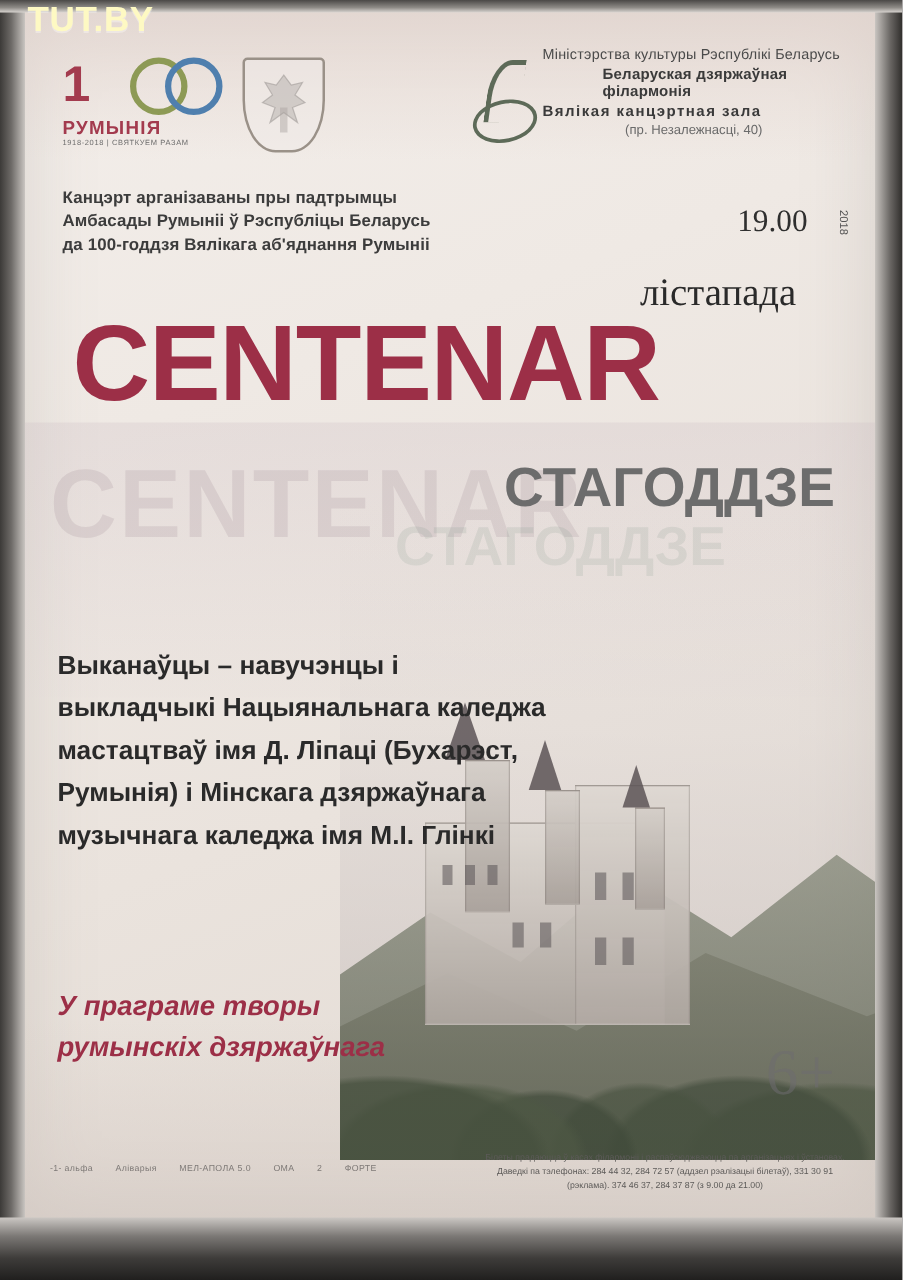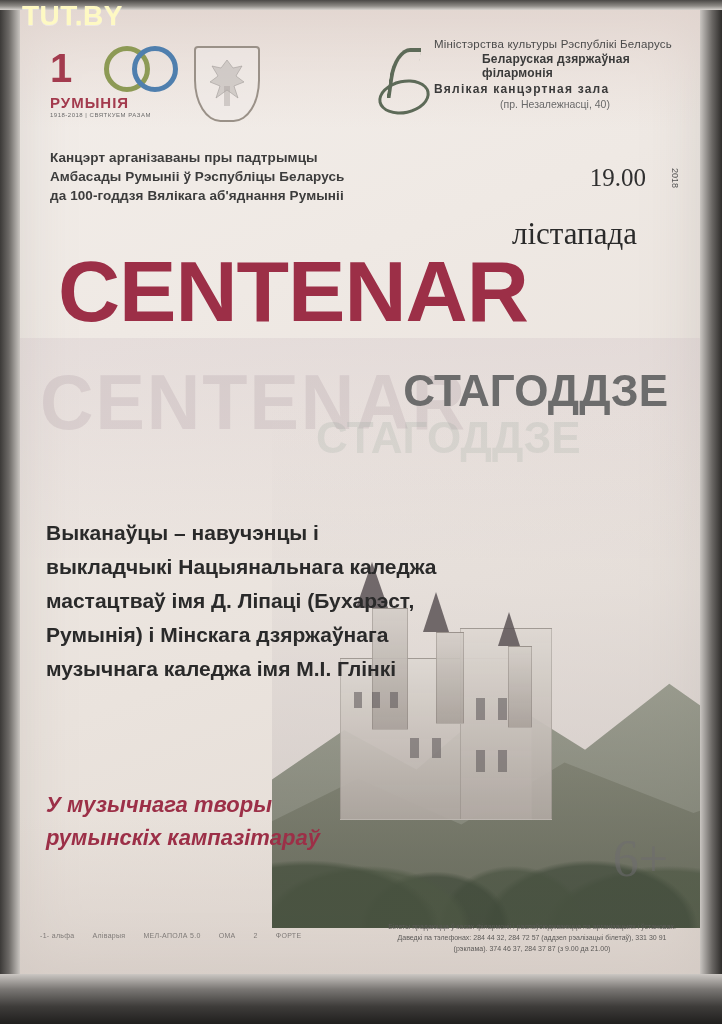--- a/index.html
+++ b/index.html
@@ -391,21 +391,21 @@
       <div class="date-month">лістапада</div>
       <div class="date-time">19.00</div>
       <div class="date-year">2018</div>
     </div>
 
     <div class="title-main">CENTENAR</div>
     <div class="title-sub">СТАГОДДЗЕ</div>
 
     <div class="performers">Выканаўцы – навучэнцы і выкладчыкі Нацыянальнага каледжа мастацтваў імя Д. Ліпаці (Бухарэст, Румынія) і Мінскага дзяржаўнага музычнага каледжа імя М.І. Глінкі</div>
 
-    <div class="programme">У музычнага творы румынскіх кампазітараў</div>
+    <div class="programme">У праграме творы румынскіх дзяржаўнага</div>
 
     <div class="age">6+</div>
 
     <div class="sponsors">
       <span class="sp">-1- альфа</span>
       <span class="sp">Аліварыя</span>
       <span class="sp">МЕЛ-АПОЛА 5.0</span>
       <span class="sp">ОМА</span>
       <span class="sp">2</span>
       <span class="sp">ФОРТЕ</span>

